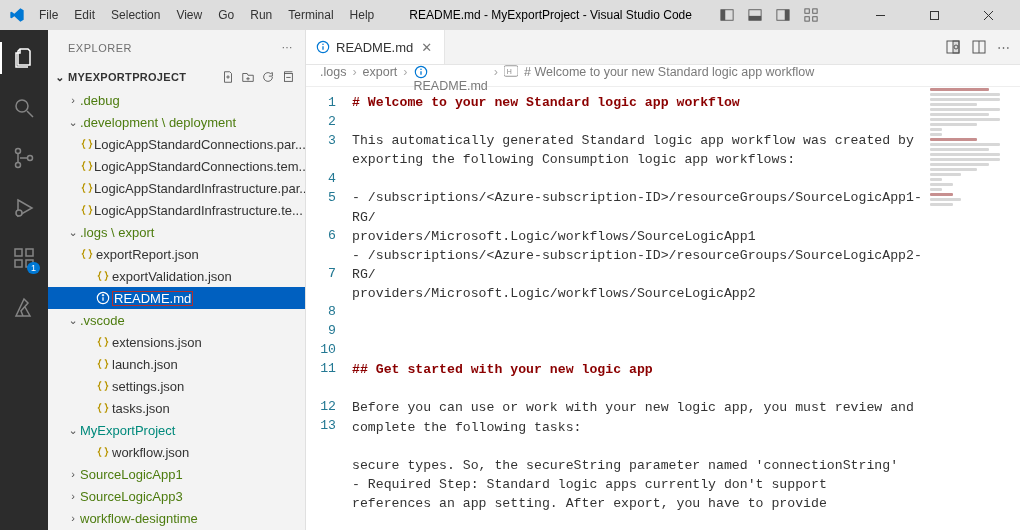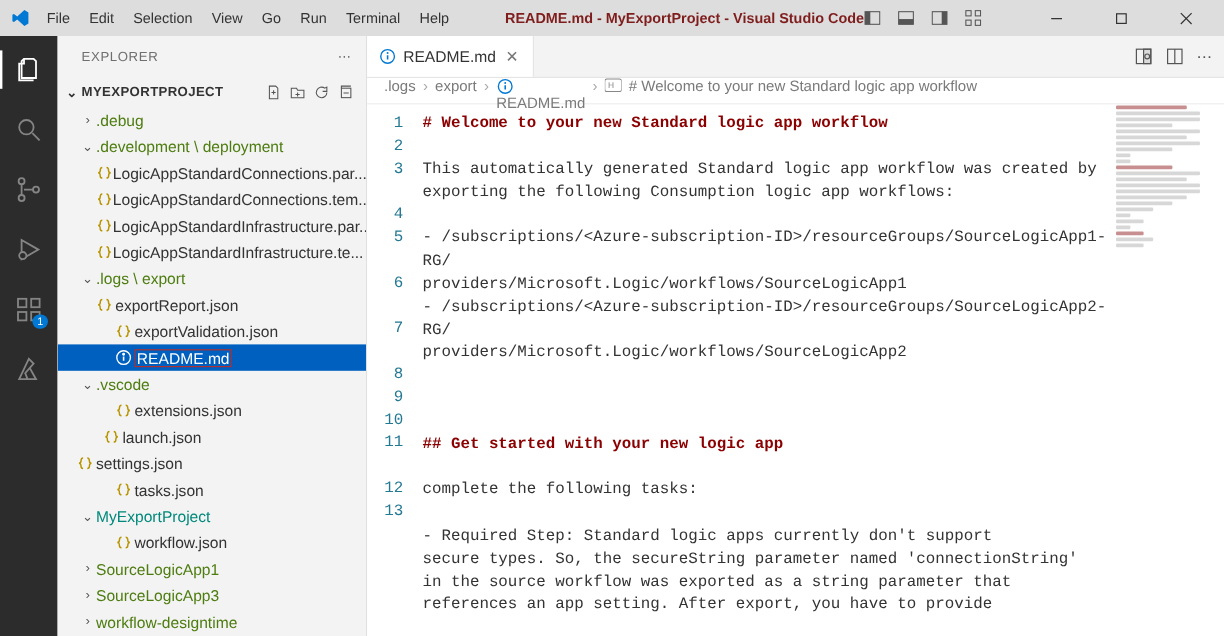--- a/index.html
+++ b/index.html
@@ -19,21 +19,21 @@
       height: 30px;
       background: #dddddd;
       display: flex;
       align-items: center;
       padding: 6px 8px;
       font-size: 12px;
       color: #333;
     }
     .titlebar .menu-items { display: flex; gap: 2px; margin-left: 6px; }
     .titlebar .menu-item { padding: 4px 7px; cursor: default; }
-    .titlebar .title-text { flex: 1; text-align: right; color: #7f1d1d; font-weight: bold; }
+    .titlebar .title-text { flex: 1; text-align: center; color: #000000; }
     .titlebar .win-icons { display: flex; gap: 14px; align-items: center; margin-right: 4px; }
     .titlebar .win-icons .spacer { width: 14px; }
     .win-btn { width: 40px; height: 28px; display:flex; align-items:center; justify-content:center; }
     .vs-logo { width: 18px; height: 18px; display:flex; align-items:center; justify-content:center; }
     
     .main { flex: 1; display: flex; overflow: hidden; }
     
     .activitybar {
       width: 48px;
       background: #2c2c2c;
@@ -364,30 +364,30 @@
         </div>
         <div class="tree-row" style="padding-left: 32px;">
           <span class="twisty"></span>
           <span class="ficon">
             <svg width="14" height="14" viewBox="0 0 16 16" fill="none" stroke="#b89500" stroke-width="1.4">
               <path d="M6 3c-2 0-2 2-2 3s0 2-2 2c2 0 2 2 2 3s0 2 2 2M10 3c2 0 2 2 2 3s0 2 2 2c-2 0-2 2-2 3s0 2-2 2"></path>
             </svg>
           </span>
           <span>extensions.json</span>
         </div>
-        <div class="tree-row" style="padding-left: 22px;">
+        <div class="tree-row" style="padding-left: 32px;">
           <span class="twisty"></span>
           <span class="ficon">
             <svg width="14" height="14" viewBox="0 0 16 16" fill="none" stroke="#b89500" stroke-width="1.4">
               <path d="M6 3c-2 0-2 2-2 3s0 2-2 2c2 0 2 2 2 3s0 2 2 2M10 3c2 0 2 2 2 3s0 2 2 2c-2 0-2 2-2 3s0 2-2 2"></path>
             </svg>
           </span>
           <span>launch.json</span>
         </div>
-        <div class="tree-row" style="">
+        <div class="tree-row" style="padding-left: 32px;">
           <span class="twisty"></span>
           <span class="ficon">
             <svg width="14" height="14" viewBox="0 0 16 16" fill="none" stroke="#b89500" stroke-width="1.4">
               <path d="M6 3c-2 0-2 2-2 3s0 2-2 2c2 0 2 2 2 3s0 2 2 2M10 3c2 0 2 2 2 3s0 2 2 2c-2 0-2 2-2 3s0 2-2 2"></path>
             </svg>
           </span>
           <span>settings.json</span>
         </div>
         <div class="tree-row" style="padding-left: 32px;">
           <span class="twisty"></span>
@@ -504,25 +504,25 @@
           <div class="line "></div>
           <div class="line ">- /subscriptions/&lt;Azure-subscription-ID&gt;/resourceGroups/SourceLogicApp1-RG/</div>
           <div class="line ">providers/Microsoft.Logic/workflows/SourceLogicApp1</div>
           <div class="line ">- /subscriptions/&lt;Azure-subscription-ID&gt;/resourceGroups/SourceLogicApp2-RG/</div>
           <div class="line ">providers/Microsoft.Logic/workflows/SourceLogicApp2</div>
           <div class="line "></div>
           <div class="line "></div>
           <div class="line "></div>
           <div class="line md-h">## Get started with your new logic app</div>
           <div class="line "></div>
+          <div class="line ">Before you can use or work with your new logic app, you must review and</div>
           <div class="line ">complete the following tasks:</div>
           <div class="line "></div>
+          <div class="line ">secure types. So, the secureString parameter named 'connectionString'</div>
           <div class="line ">- Required Step: Standard logic apps currently don't support</div>
-          <div class="line ">secure types. So, the secureString parameter named 'connectionString'</div>
-          <div class="line ">in the source workflow was exported as a string parameter that</div>
           <div class="line ">references an app setting. After export, you have to provide</div>
         </div>
     </div>
     <div class="minimap">
       <div class="ml red w75"></div>
         <div class="ml w90"></div>
         <div class="ml w90"></div>
       <div class="ml w60"></div>
         <div class="ml w90"></div>
         <div class="ml w75"></div>

